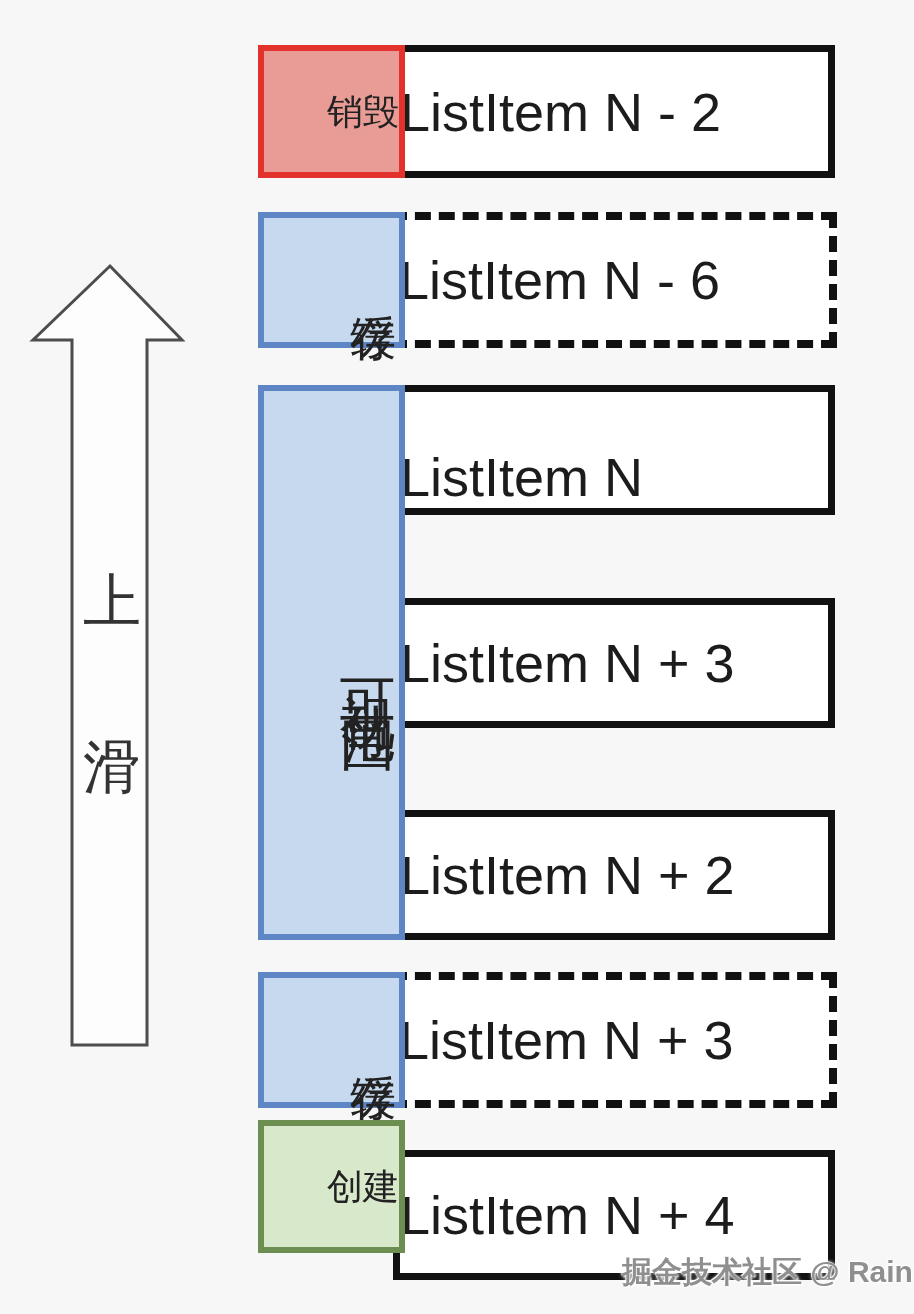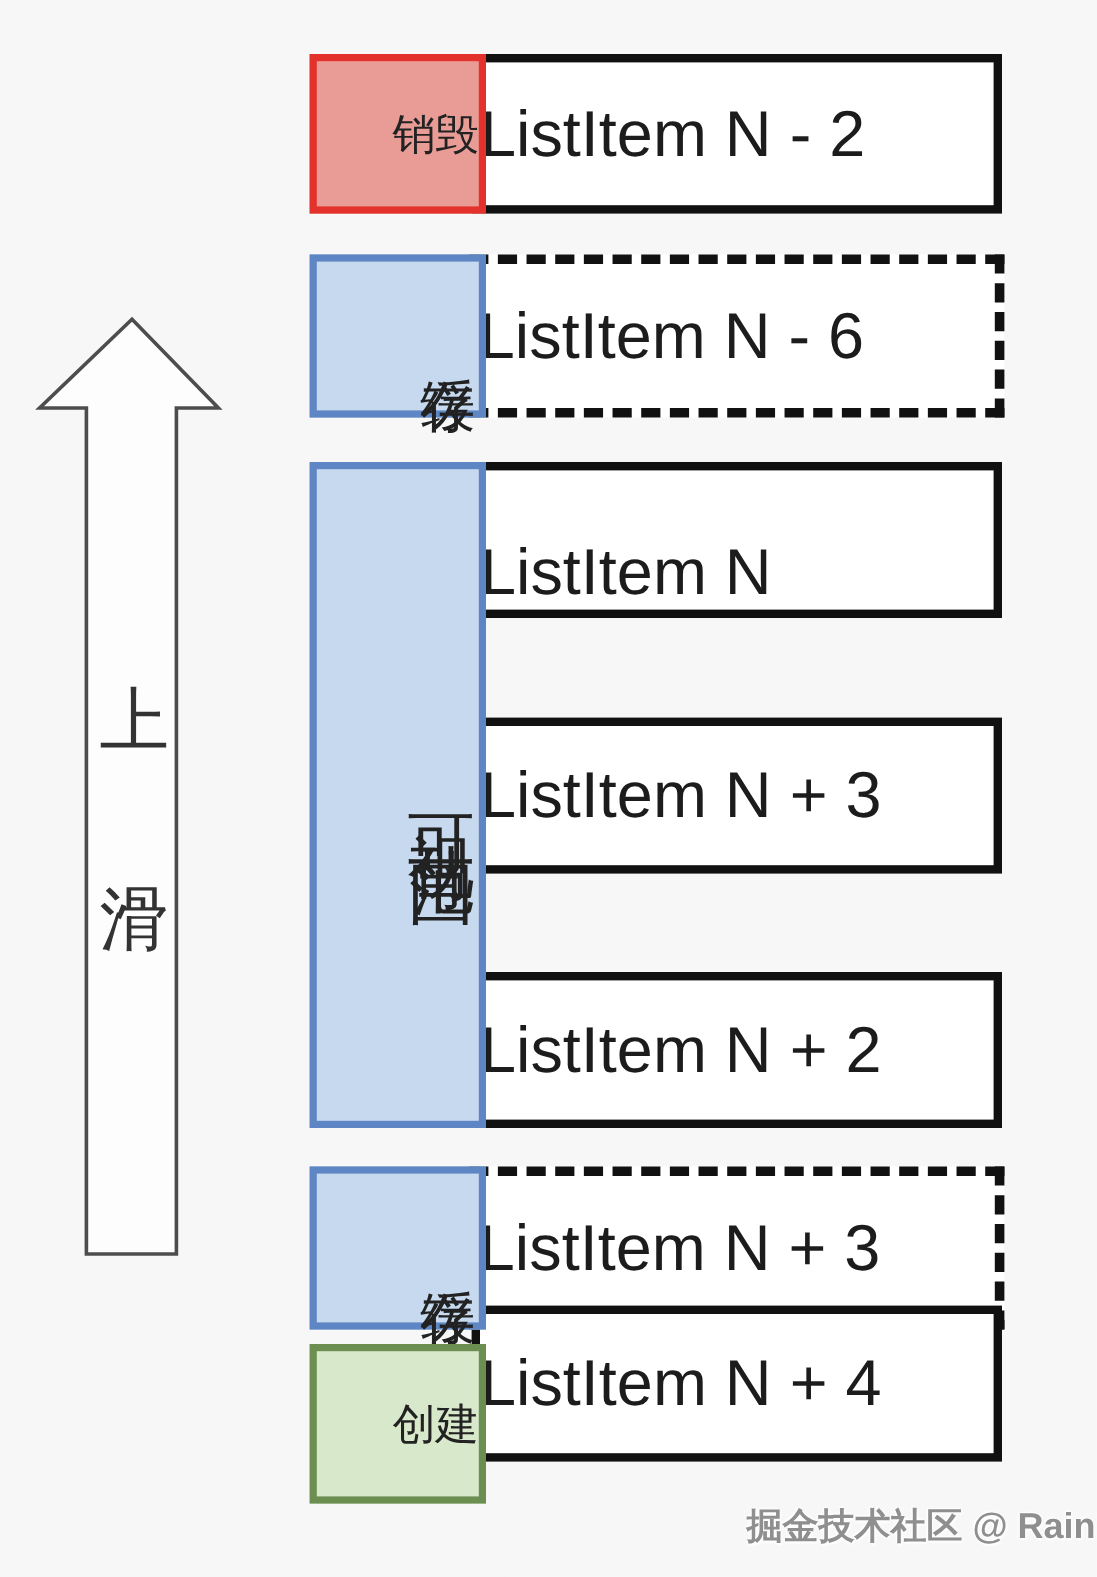--- a/index.html
+++ b/index.html
@@ -37,21 +37,21 @@
   .item-txt { font-size:54px; color:var(--text,#1c1c1c); white-space:nowrap; }
   
   .pos-r1      { top:45px;   height:133px; }
   .pos-r2      { top:212px;  height:136px; }
   .pos-r3label { top:385px;  height:555px; }
   .pos-r3a     { top:385px;  height:130px;align-items:flex-end; }
   .pos-r3b     { top:598px;  height:130px; }
   .pos-r3c     { top:810px;  height:130px;text-align:center; }
   .pos-r4      { top:972px;  height:136px; }
   .pos-r5label { top:1120px; height:133px; }
-  .pos-r5      { top:1088px; height:130px; }
+  .pos-r5      { top:1150px; height:130px; }
   
   .watermark {
     position:absolute; left:622px; top:1252px; z-index:5; white-space:nowrap;
     font-size:30px; font-weight:bold; color:var(--watermark-text,#8f8f8f);
     text-shadow:-1px -1px 1px #fff, 1px 1px 2px #fff, 0 0 4px #fff;
   }
 </style>
 </head>
 <body>
 

